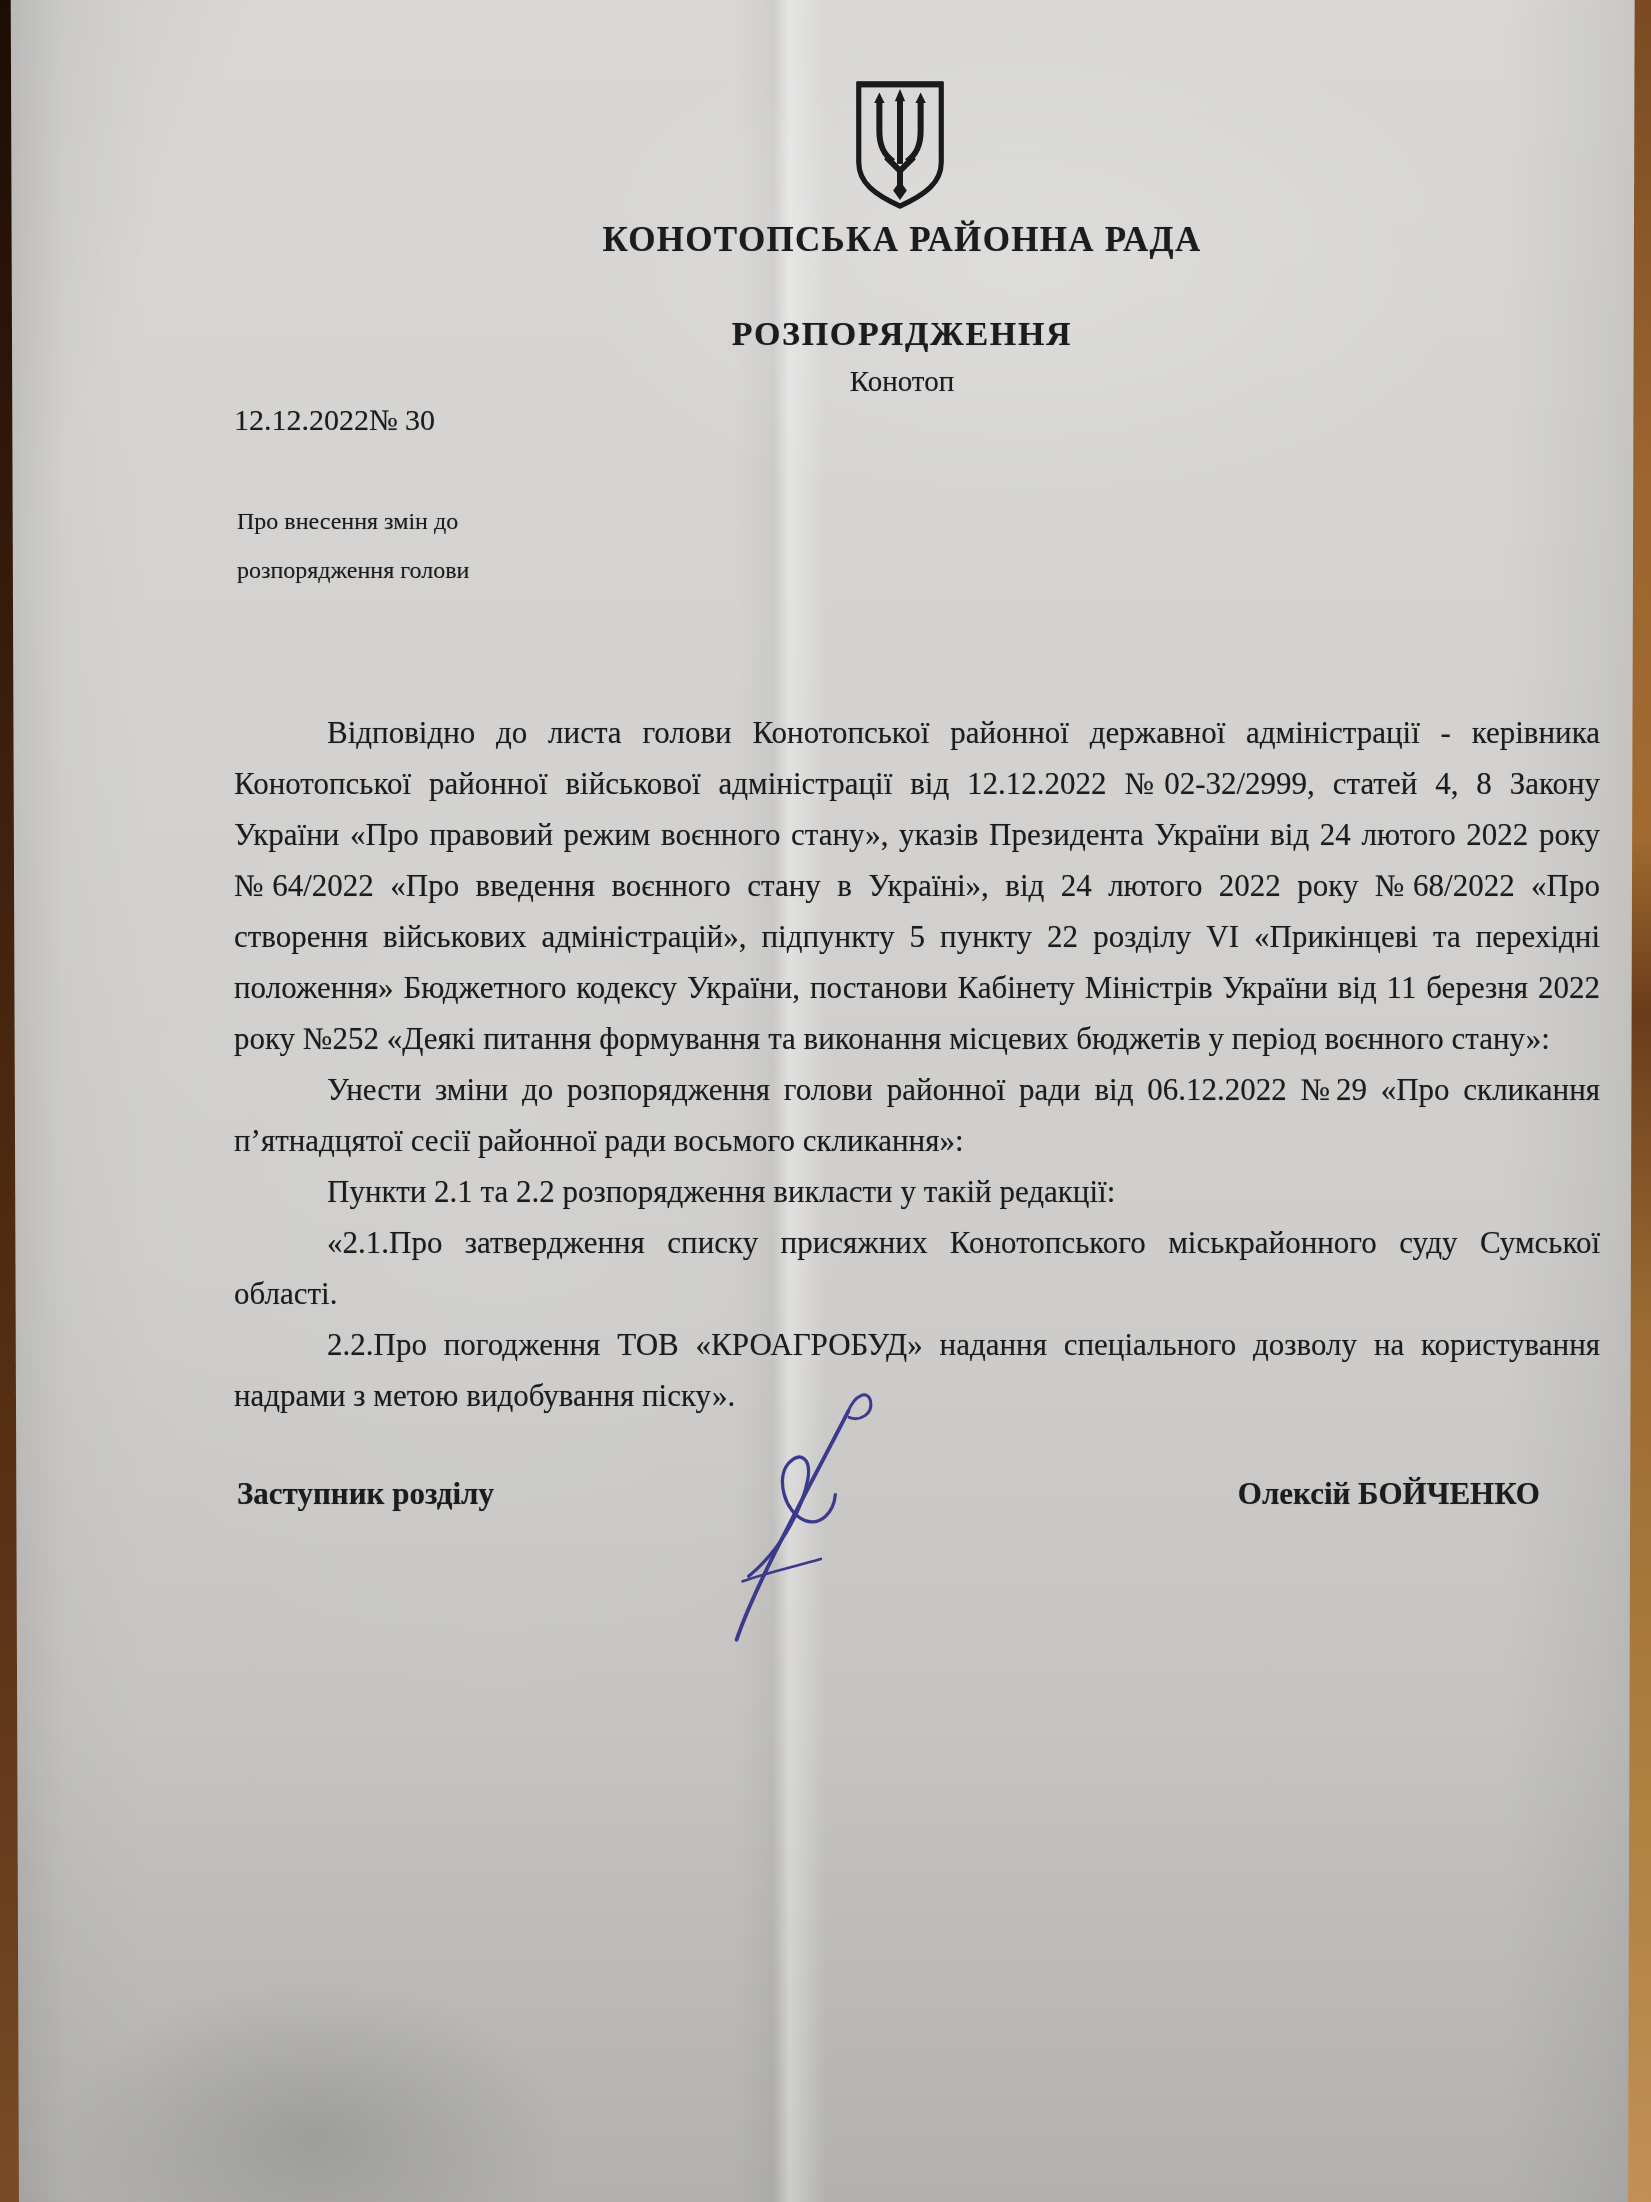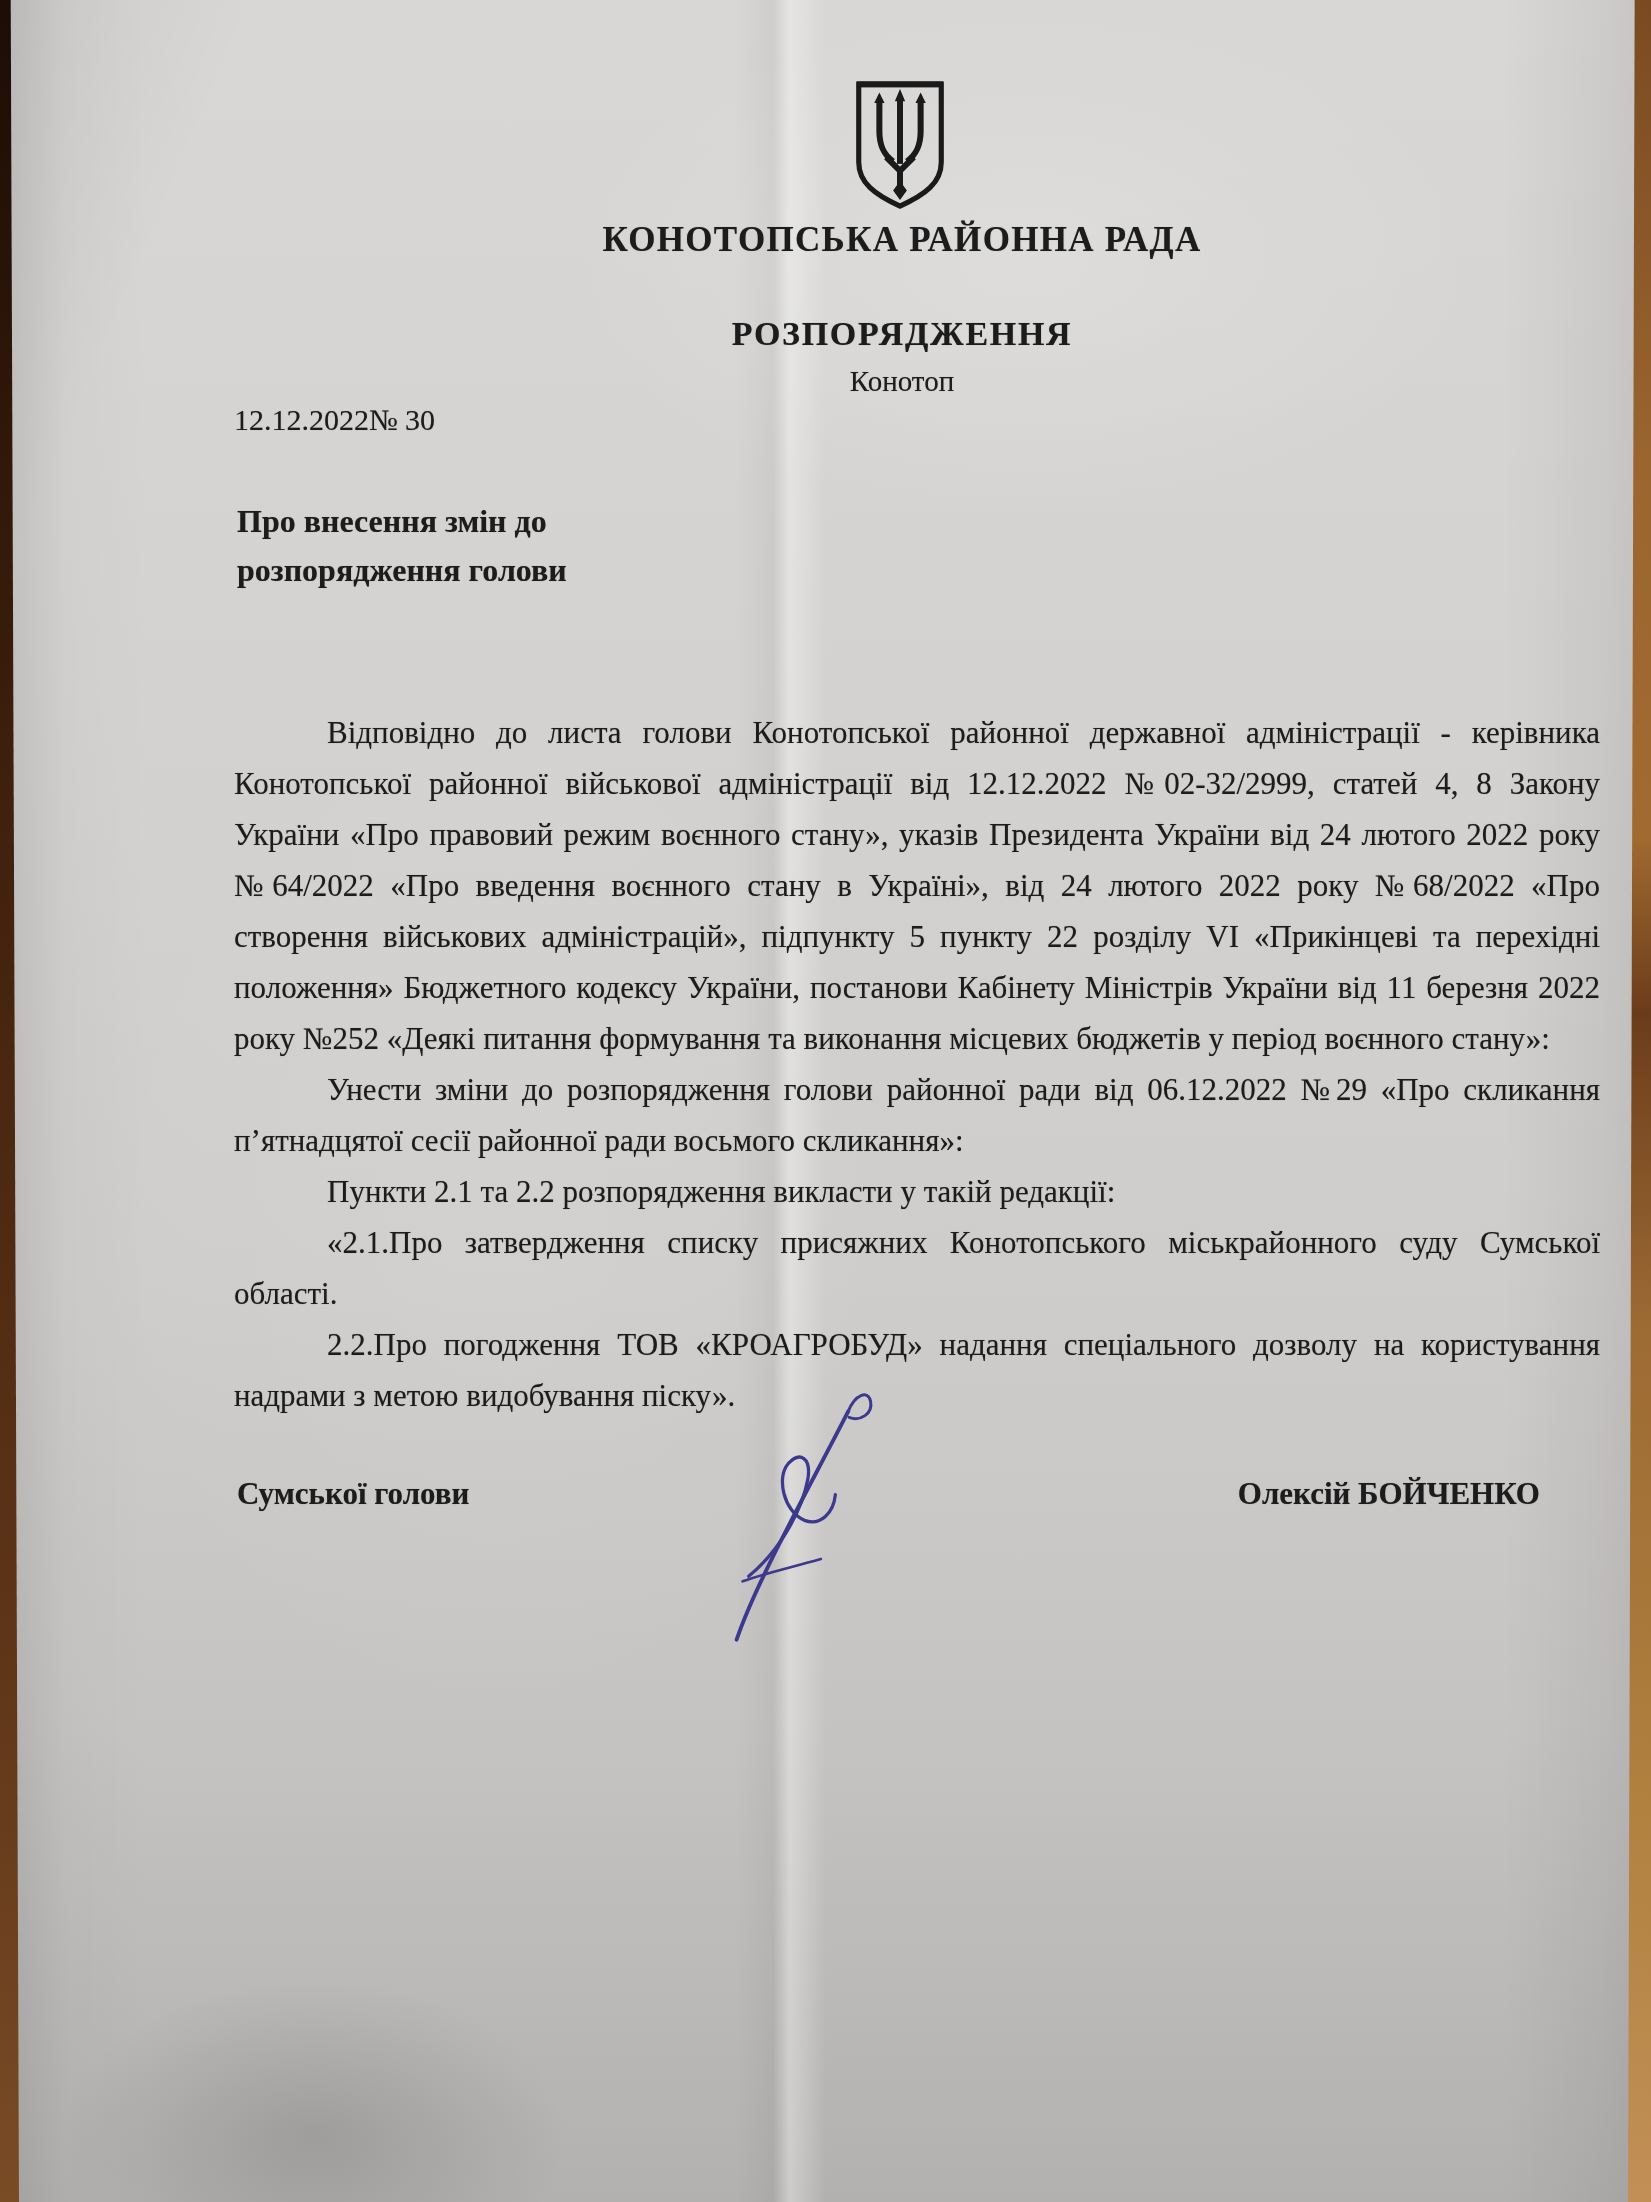--- a/index.html
+++ b/index.html
@@ -55,21 +55,21 @@
   .city-line { top: 365px; font-size: 29px; }
 
   
   .meta-row {
     position: absolute; top: 403px; left: 234px; width: 1366px;
     display: flex; font-size: 30px;
   }
   .doc-number { margin-right: 76px; }
 
   
-  .subject { position: absolute; top: 497px; left: 237px; font-size: 32px; font-weight: bold; line-height: 49px; }
+  .subject { position: absolute; top: 497px; left: 237px; font-size: 24px; font-weight: normal; line-height: 49px; }
 
   
   .body-text {
     position: absolute; top: 707px; left: 234px; width: 1366px;
     font-size: 31px; line-height: 51px; text-align: justify;
   }
   .body-text p { text-indent: 93px; }
 
   
   .sig-row {
@@ -126,21 +126,21 @@
 
   <div class="body-text">
     <p class="ink">Відповідно до листа голови Конотопської районної державної адміністрації - керівника Конотопської районної військової адміністрації від 12.12.2022 №02-32/2999, статей 4, 8 Закону України «Про правовий режим воєнного стану», указів Президента України від 24 лютого 2022 року №64/2022 «Про введення воєнного стану в Україні», від 24 лютого 2022 року №68/2022 «Про створення військових адміністрацій», підпункту 5 пункту 22 розділу VI «Прикінцеві та перехідні положення» Бюджетного кодексу України, постанови Кабінету Міністрів України від 11 березня 2022 року №252 «Деякі питання формування та виконання місцевих бюджетів у період воєнного стану»:</p>
     <p class="ink">Унести зміни до розпорядження голови районної ради від 06.12.2022 №29 «Про скликання п’ятнадцятої сесії районної ради восьмого скликання»:</p>
     <p class="ink">Пункти 2.1 та 2.2 розпорядження викласти у такій редакції:</p>
     <p class="ink">«2.1.Про затвердження списку присяжних Конотопського міськрайонного суду Сумської області.</p>
     <p class="ink">2.2.Про погодження ТОВ «КРОАГРОБУД» надання спеціального дозволу на користування надрами з метою видобування піску».</p>
   </div>
 
   <div class="sig-row">
-    <span class="ink">Сумської голови</span>
+    <span class="ink">Заступник розділу</span>
     <span class="ink">Олексій БОЙЧЕНКО</span>
   </div>
 
   <svg class="signature-svg" viewBox="0 0 212 322" xmlns="http://www.w3.org/2000/svg">
     <g fill="none" stroke="#3b3a8c" stroke-linecap="round">
       <path d="M38 308 C60 242 122 132 168 42" stroke-width="4.5"></path>
       <path d="M168 42 C176 22 191 17 194 30 C197 45 182 54 169 49" stroke-width="3.5"></path>
       <path d="M52 234 C84 208 113 163 121 121 C125 96 112 88 98 103 C84 119 93 159 117 169 C136 176 151 160 153 139" stroke-width="3.8"></path>
       <path d="M45 240 C70 231 101 224 136 214" stroke-width="3.2"></path>
     </g>

